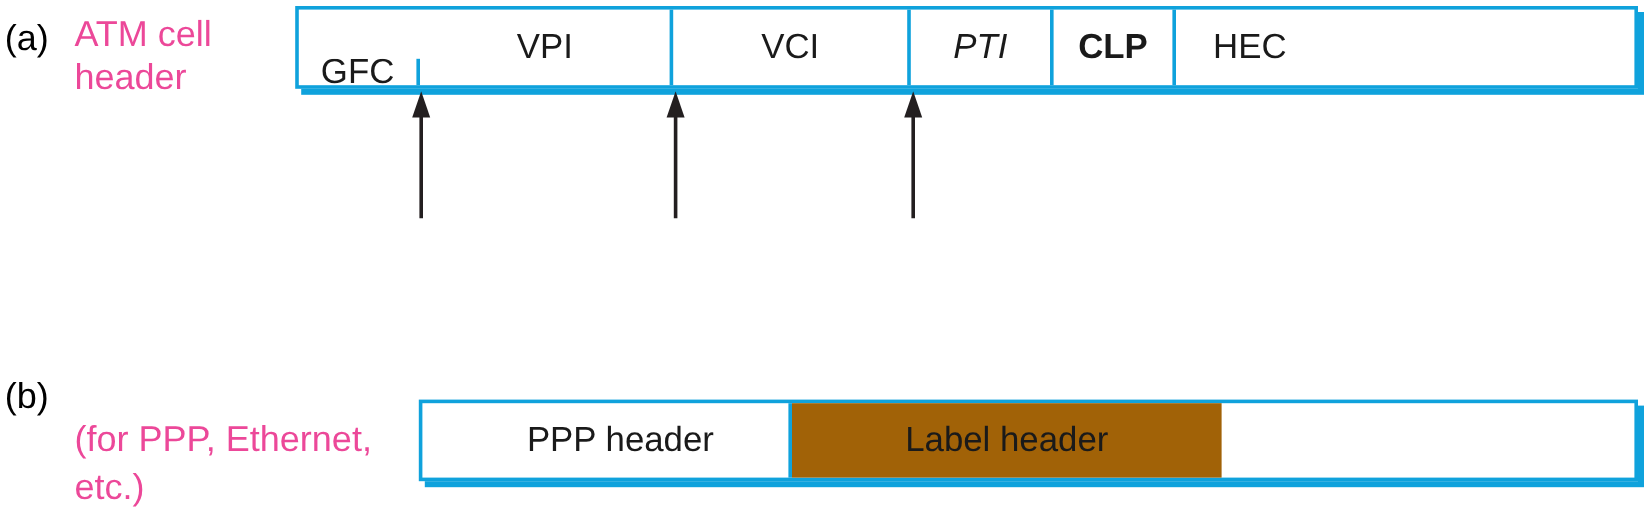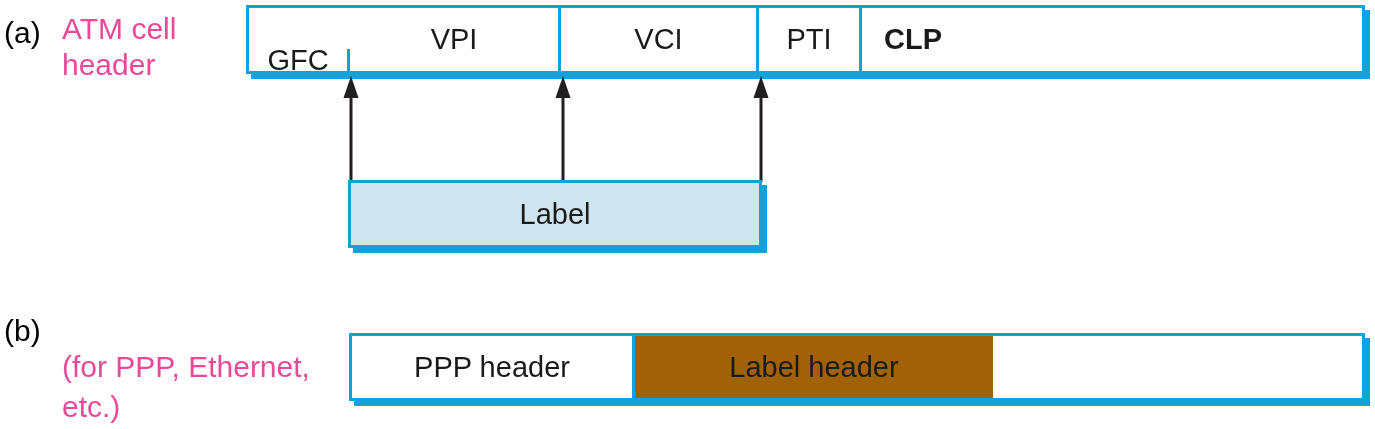--- a/index.html
+++ b/index.html
@@ -81,22 +81,23 @@
 
   <div class="abs caption-tag" style="left:4px; top:14px;">(a)</div>
 
   <div class="abs caption-text" style="left:62px; top:10px;">ATM cell</div>
   <div class="abs caption-text" style="left:62px; top:46px;">header</div>
 
   <div class="abs bar" style="left:246px; top:5px; width:1119px; height:69px;">
     <div class="cell" style="width:101px;margin-top:41px;">GFC</div>
     <div class="cell" style="width:211px;">VPI</div>
     <div class="cell" style="width:198px;">VCI</div>
-    <div class="cell" style="width:103px;">PTI</div>
+    <div class="cell" style="width:119px;font-style:italic;">PTI</div>
     <div class="cell" style="width:102px;font-weight:bold;">CLP</div>
+    <div class="cell" style="width:123px;">HEC</div>
   </div>
 
   <div class="abs" style="left:338px; top:76px;">
     <svg class="arrow-svg" width="26" height="106" viewBox="0 0 26 106" aria-hidden="true">
       <line x1="13" y1="106" x2="13" y2="16" stroke="#231f20" stroke-width="3"></line>
       <polygon points="13,0 5.5,22 20.5,22" fill="#231f20"></polygon>
     </svg>
   </div>
 
   <div class="abs" style="left:550px; top:76px;">
@@ -106,27 +107,24 @@
     </svg>
   </div>
 
   <div class="abs" style="left:748px; top:76px;">
     <svg class="arrow-svg" width="26" height="106" viewBox="0 0 26 106" aria-hidden="true">
       <line x1="13" y1="106" x2="13" y2="16" stroke="#231f20" stroke-width="3"></line>
       <polygon points="13,0 5.5,22 20.5,22" fill="#231f20"></polygon>
     </svg>
   </div>
 
-  <div class="abs labelbox" style="left:348px; top:180px; width:414px; height:68px;">
-    <span>Label</span>
-  </div>
 
   <div class="abs caption-tag" style="left:4px; top:312px;">(b)</div>
 
   <div class="abs caption-text" style="left:62px; top:348px;">(for PPP, Ethernet,</div>
   <div class="abs caption-text" style="left:62px; top:388px;">etc.)</div>
 
-  <div class="abs bar" style="left:349px; top:333px; width:1016px; height:68px;">
+  <div class="abs bar" style="left:349px; top:333px; width:1016px; height:68px;padding-left:25px;">
     <div class="cell" style="width:283px;">PPP header</div>
     <div class="cell shaded" style="width:358px;">Label header</div>
   </div>
 
 </div>
 
 </body></html>

